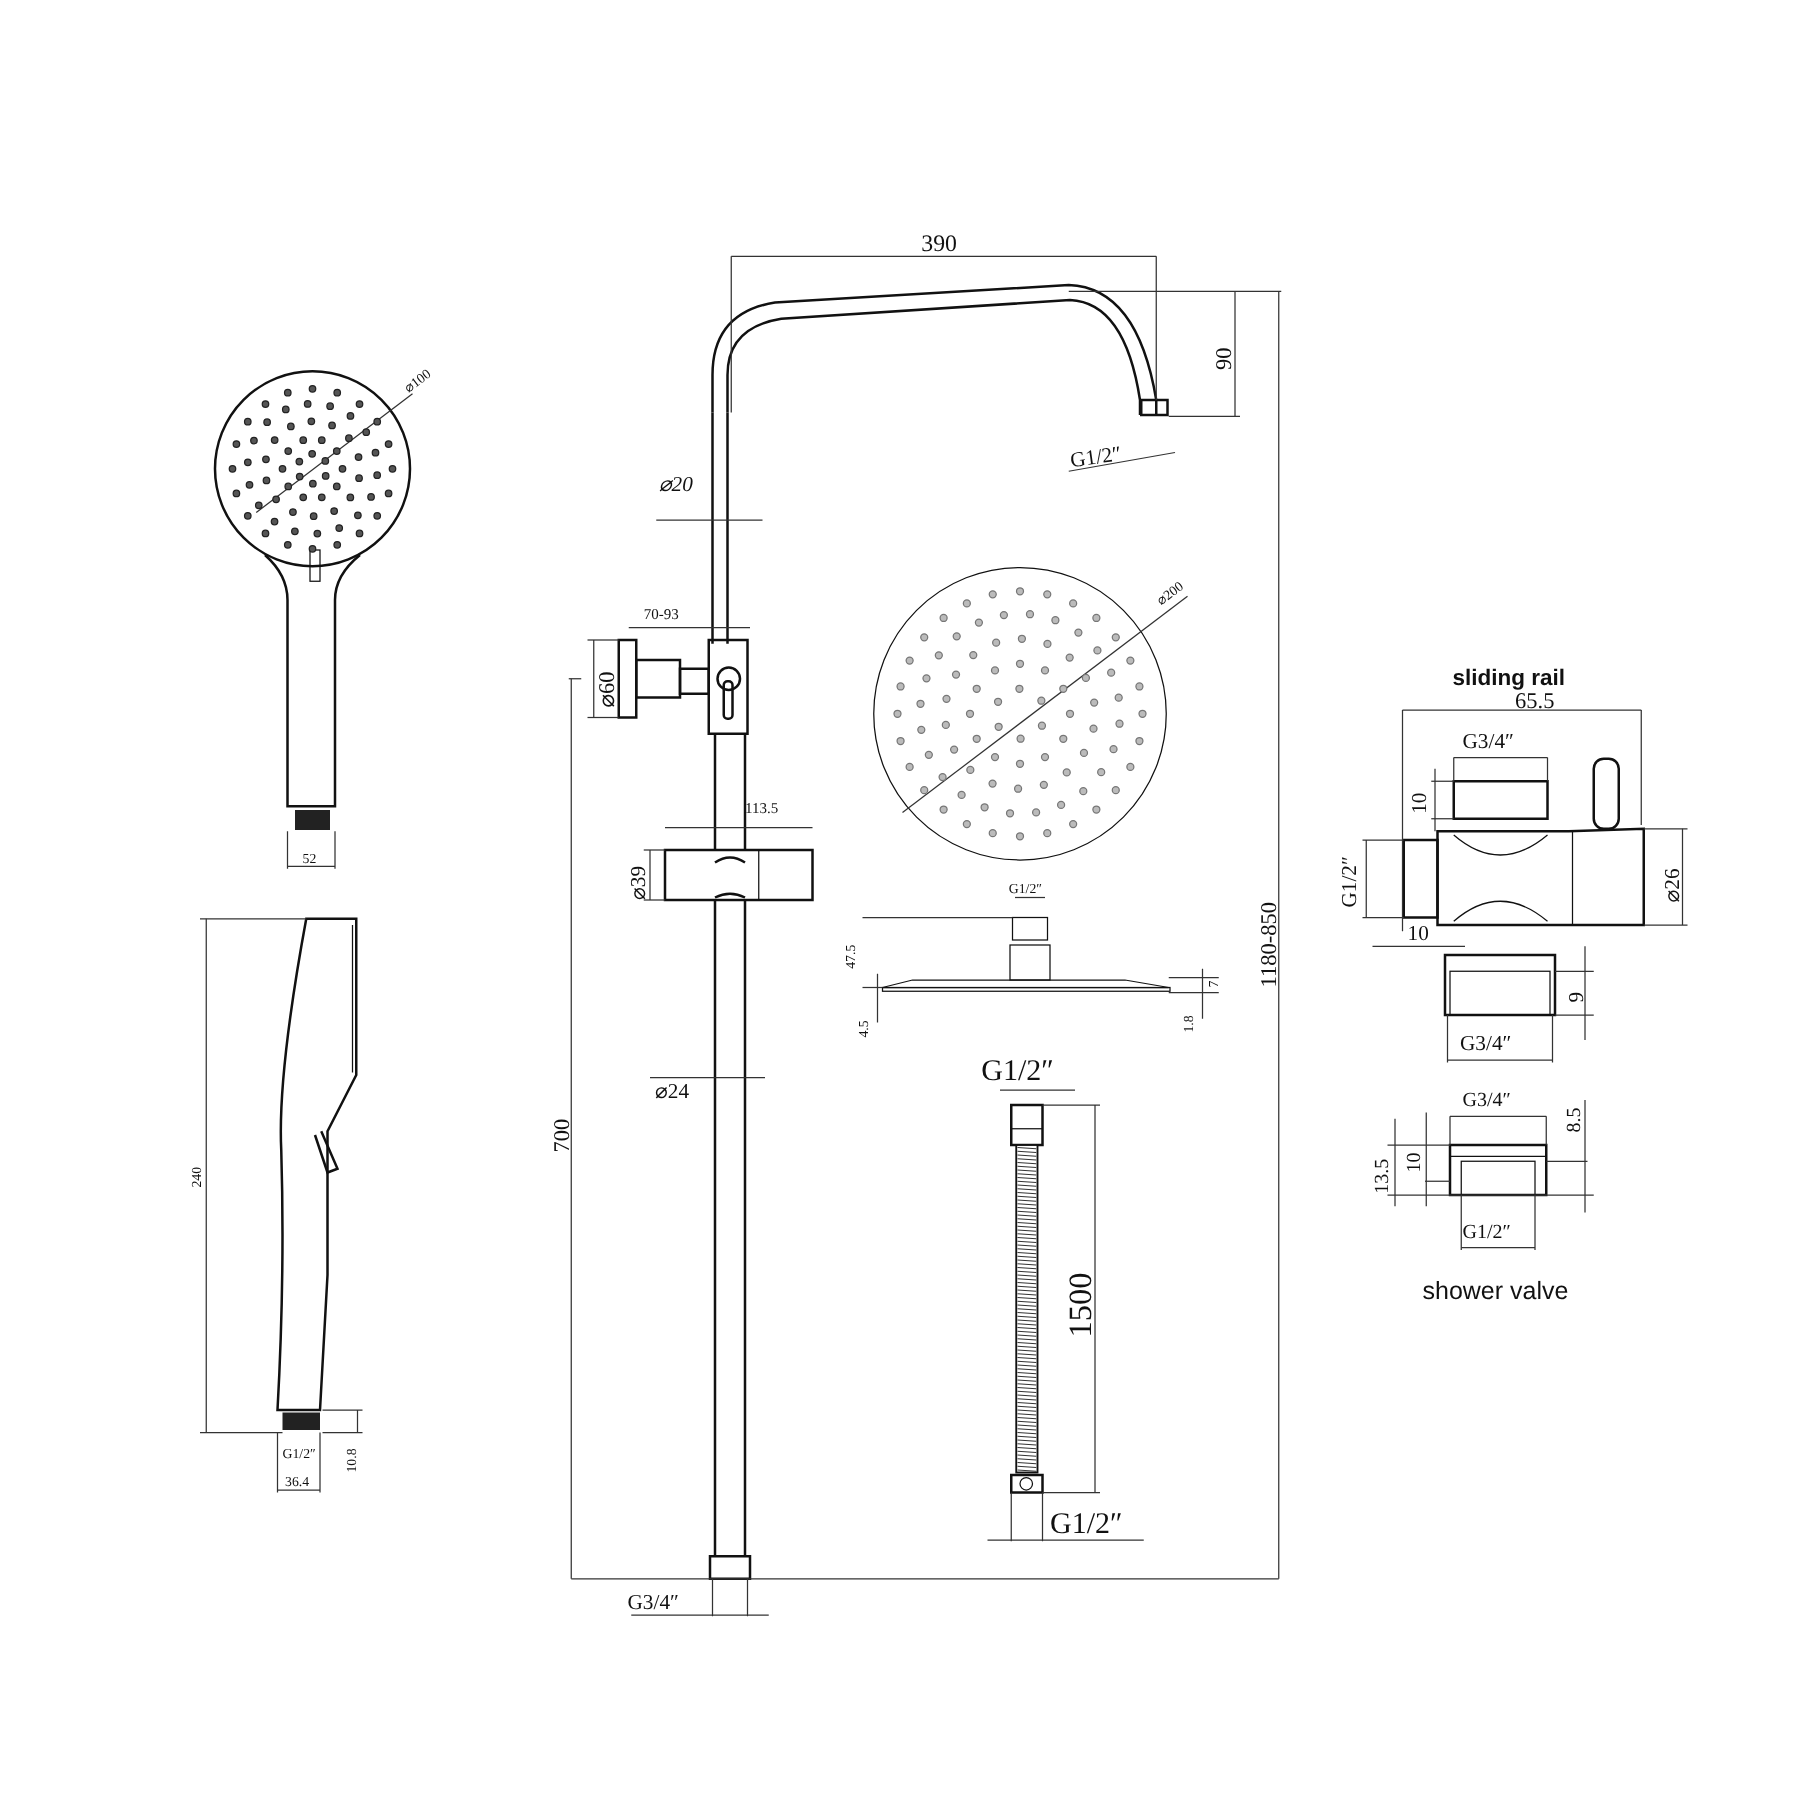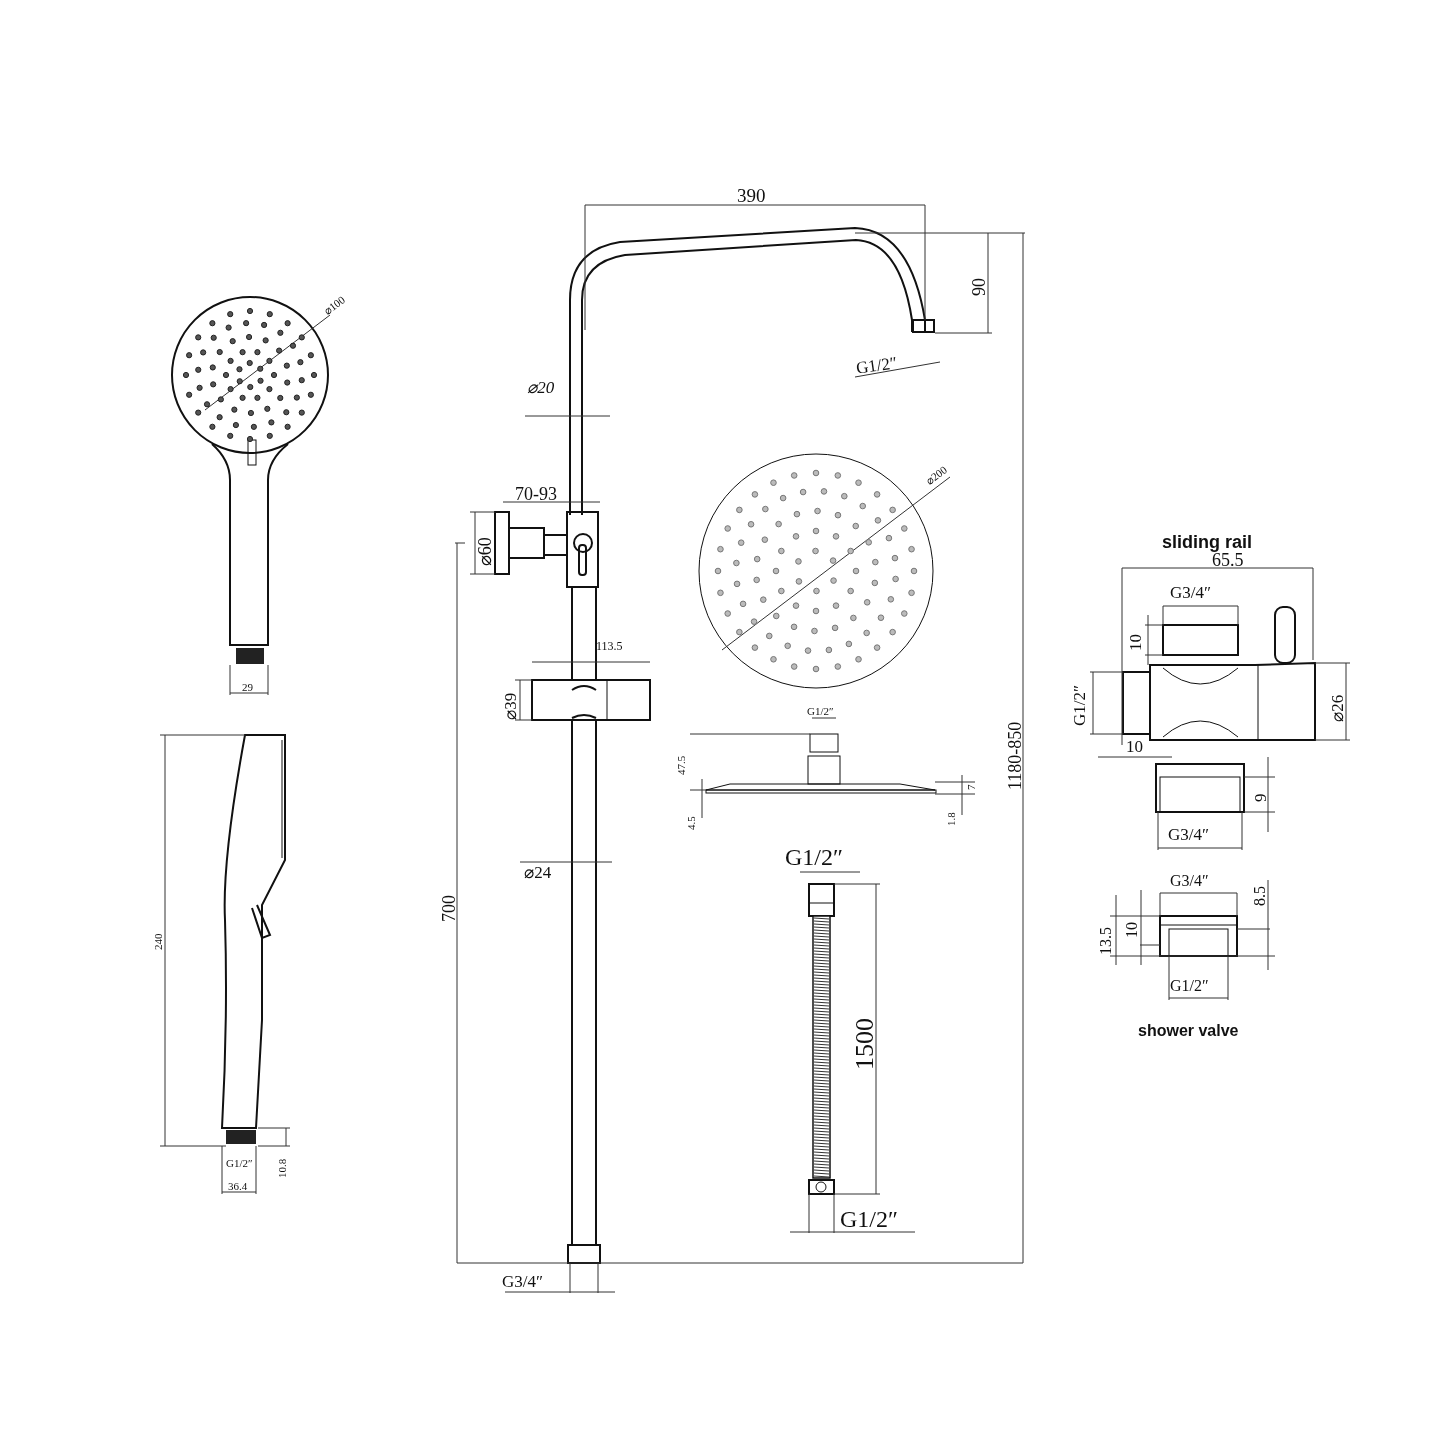--- a/index.html
+++ b/index.html
@@ -426,31 +426,31 @@
     <line class="dim" x1="1141" y1="890" x2="1141" y2="965"></line>
     <line class="dim" x1="1237" y1="929" x2="1270" y2="929"></line>
     <line class="dim" x1="1268" y1="880" x2="1268" y2="970"></line>
     <line class="dim" x1="1169" y1="956" x2="1169" y2="1000"></line>
     <line class="dim" x1="1228" y1="956" x2="1228" y2="1000"></line>
     <line class="dim" x1="1169" y1="998" x2="1228" y2="998"></line>
   </g>
 </svg>
 
 <div class="lbl" style="left:323px;top:300px;font-size:11px;transform:rotate(-37deg);">⌀100</div>
-<div class="lbl" style="left:242px;top:682px;font-size:11px;">29</div>
+<div class="lbl" style="left:242px;top:682px;font-size:11px;">52</div>
 <div class="lbl rot" style="left:153px;top:950px;font-size:11px;">240</div>
 <div class="lbl" style="left:226px;top:1158px;font-size:11px;">G1/2″</div>
 <div class="lbl" style="left:228px;top:1181px;font-size:11px;">36.4</div>
 <div class="lbl rot" style="left:277px;top:1178px;font-size:11px;">10.8</div>
 
 <div class="lbl" style="left:737px;top:186px;font-size:19px;">390</div>
 <div class="lbl rot" style="left:970px;top:296px;font-size:18px;">90</div>
 <div class="lbl" style="left:856px;top:357px;font-size:17px;transform:rotate(-8deg);">G1/2″</div>
 <div class="lbl" style="left:527px;top:379px;font-size:17px;font-style:italic;">⌀20</div>
-<div class="lbl" style="left:515px;top:485px;font-size:18px;">70-93</div>
+<div class="lbl" style="left:515px;top:485px;font-size:12px;">70-93</div>
 <div class="lbl rot" style="left:476px;top:566px;font-size:18px;">⌀60</div>
 <div class="lbl" style="left:596px;top:640px;font-size:12px;">113.5</div>
 <div class="lbl rot" style="left:502px;top:720px;font-size:17px;">⌀39</div>
 <div class="lbl" style="left:524px;top:846px;font-size:17px;margin-top:18px;">⌀24</div>
 <div class="lbl rot" style="left:440px;top:922px;font-size:18px;">700</div>
 <div class="lbl rot" style="left:1006px;top:790px;font-size:18px;">1180-850</div>
 <div class="lbl" style="left:502px;top:1273px;font-size:17px;">G3/4″</div>
 
 <div class="lbl" style="left:925px;top:470px;font-size:11px;transform:rotate(-37deg);">⌀200</div>
 <div class="lbl" style="left:807px;top:706px;font-size:11px;">G1/2″</div>
@@ -471,14 +471,14 @@
 <div class="lbl" style="left:1126px;top:738px;font-size:17px;">10</div>
 <div class="lbl rot" style="left:1329px;top:722px;font-size:17px;">⌀26</div>
 <div class="lbl rot" style="left:1252px;top:802px;font-size:17px;">9</div>
 <div class="lbl" style="left:1168px;top:826px;font-size:17px;">G3/4″</div>
 
 <div class="lbl" style="left:1170px;top:873px;font-size:16px;">G3/4″</div>
 <div class="lbl rot" style="left:1098px;top:955px;font-size:16px;">13.5</div>
 <div class="lbl rot" style="left:1124px;top:938px;font-size:16px;">10</div>
 <div class="lbl rot" style="left:1252px;top:906px;font-size:16px;">8.5</div>
 <div class="lbl" style="left:1170px;top:978px;font-size:16px;">G1/2″</div>
-<div class="lbl sans" style="left:1138px;top:1023px;font-size:16px;font-weight:bold;">shower valve</div>
+<div class="lbl sans" style="left:1138px;top:1023px;font-size:20px;font-weight:normal;">shower valve</div>
 </div>
 
 </body></html>

